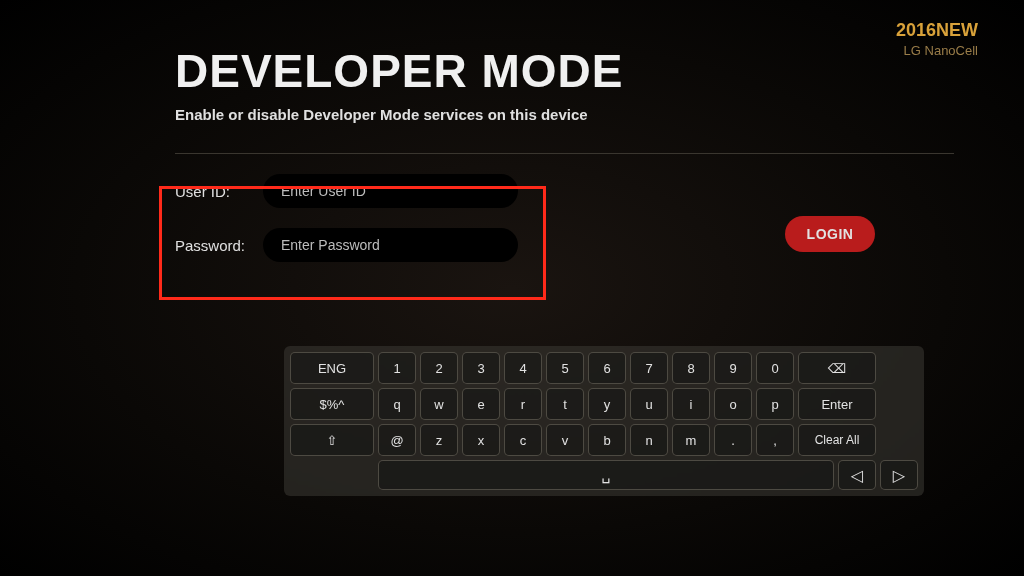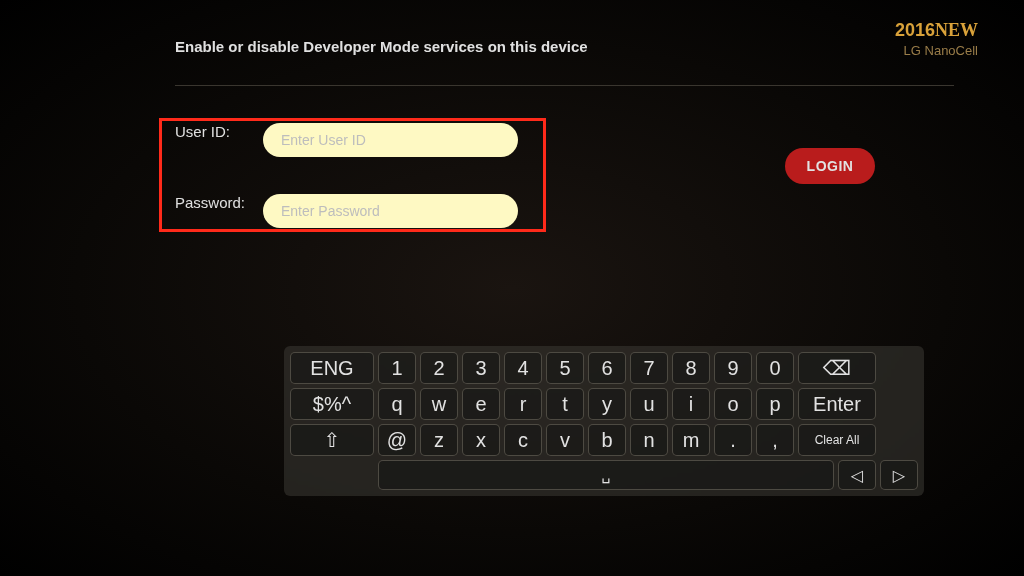--- a/index.html
+++ b/index.html
@@ -61,23 +61,22 @@
     color: #e0e0e0;
   }
   .text-input {
     width: 255px;
     height: 34px;
     border-radius: 20px;
     border: none;
     outline: none;
     padding: 16px 18px;
     font-size: 14px;
-    background: #fef9c3;
+    background: #000000;
     color: #888;
-    margin-top: 17px;
   }
   .text-input::placeholder { color: #bdbdbd; }
   .login-row {
     position: absolute;
     top: 42px;
     left: 610px;
   }
   .login-btn {
     width: 90px;
     height: 36px;
@@ -106,21 +105,21 @@
     gap: 4px;
     margin-bottom: 4px;
   }
   .kb-row:last-child { margin-bottom: 0; }
   .key {
     height: 32px;
     border-radius: 5px;
     background: rgba(20,20,18,0.55);
     border: 1px solid rgba(90,86,78,0.8);
     color: #e2e2e2;
-    font-size: 20px;
+    font-size: 13px;
     display: flex;
     align-items: center;
     justify-content: center;
     cursor: pointer;
     flex: 0 0 auto;
   }
   .key.std { width: 38px; }
   .key.left-wide { width: 84px; }
   .key.right-wide { width: 78px; }
   .key.selected {
@@ -171,37 +170,37 @@
   }
   .corner-year {
     color: #d9a23a;
     font-size: 18px;
     font-weight: 700;
   }
   .corner-new {
     color: #d9a23a;
     font-size: 18px;
     font-weight: 900;
-    font-family: Liberation Serif, serif;
   }
   .corner-sub {
     color: #9a7d49;
     font-size: 13px;
     margin-top: 2px;
   }
 </style>
 </head>
 <body>
 
 <div class="screen">
   <div class="corner-badge">
     <span class="corner-year">2016</span><span class="corner-new">NEW</span>
     <div class="corner-sub">LG NanoCell</div>
   </div>
 
+  <h1 class="title">DEVELOPER MODE</h1>
   <div class="subtitle">Enable or disable Developer Mode services on this device</div>
   <hr class="divider">
 
   <div class="form-area">
     <div class="highlight-box"></div>
 
     <div class="form-row">
       <div class="form-label">User ID:</div>
       <input class="text-input" type="text" placeholder="Enter User ID" style="">
     </div>

